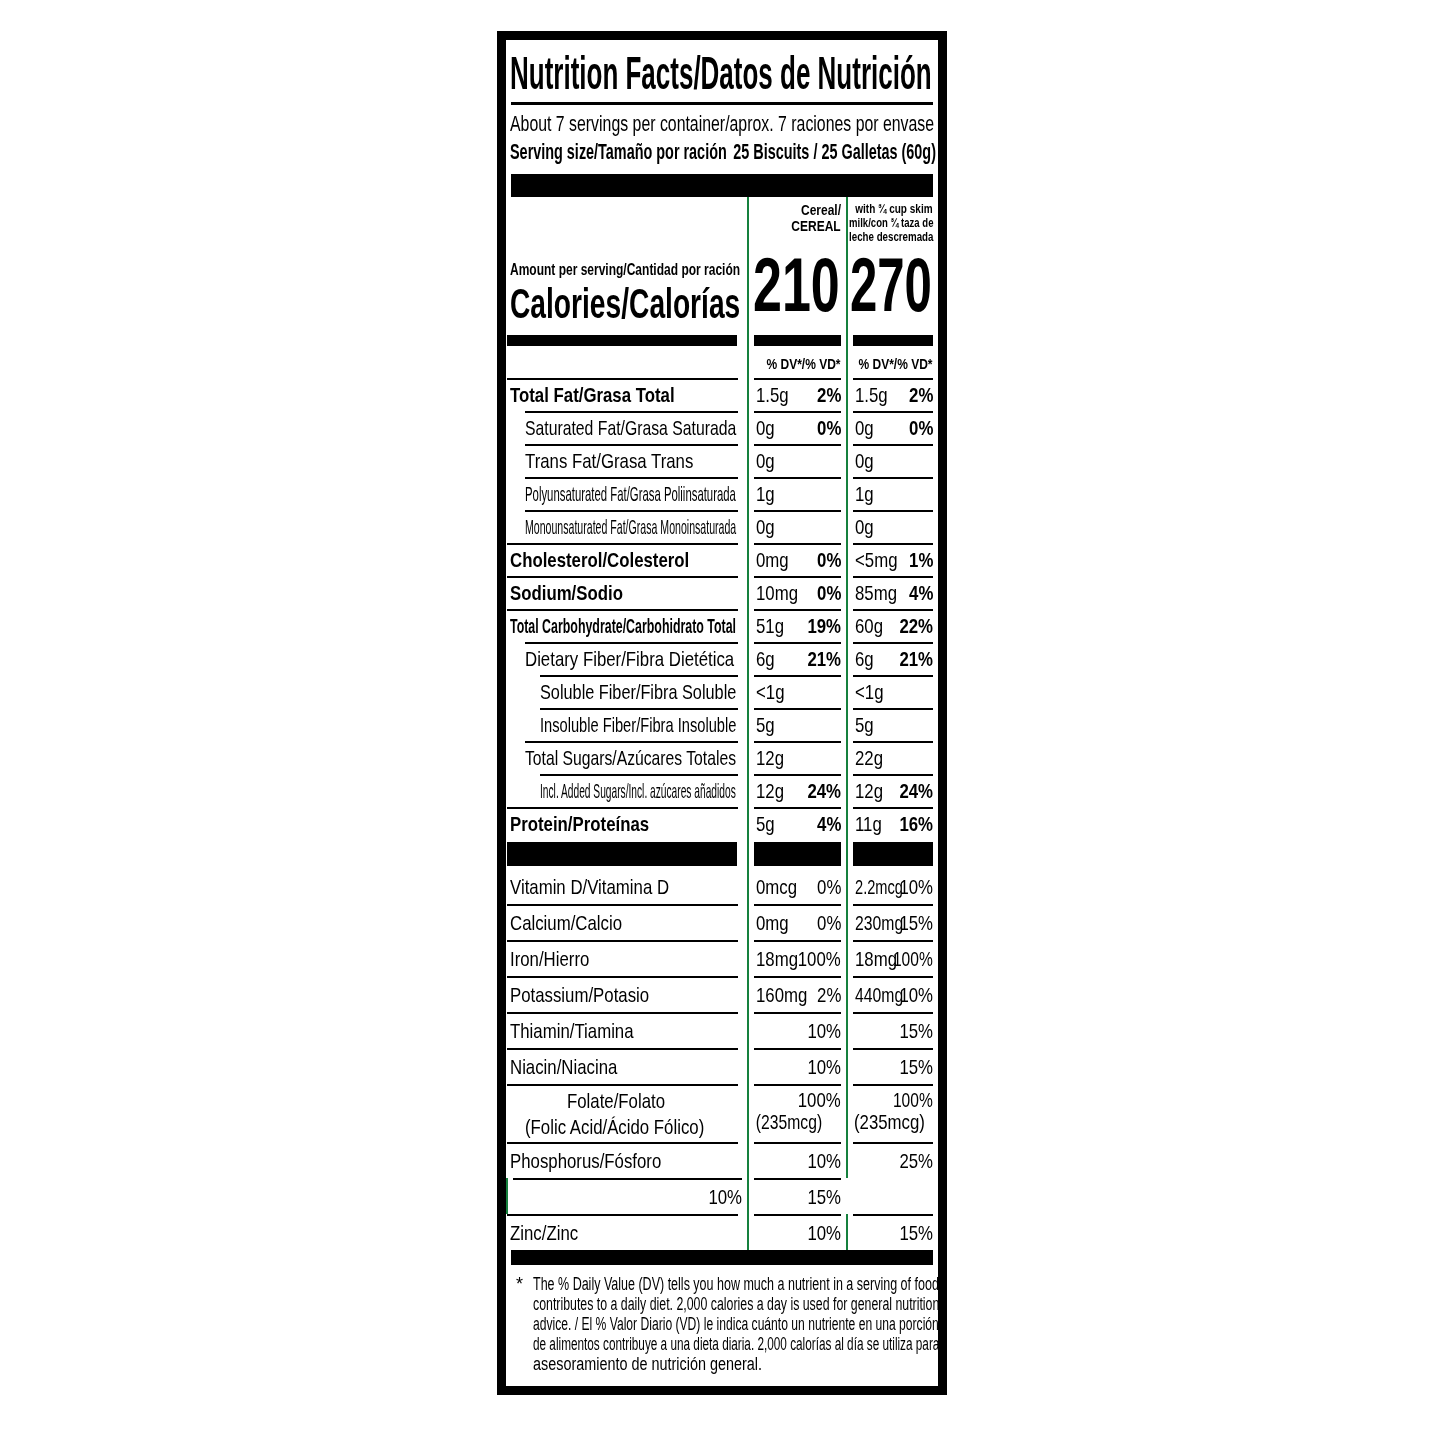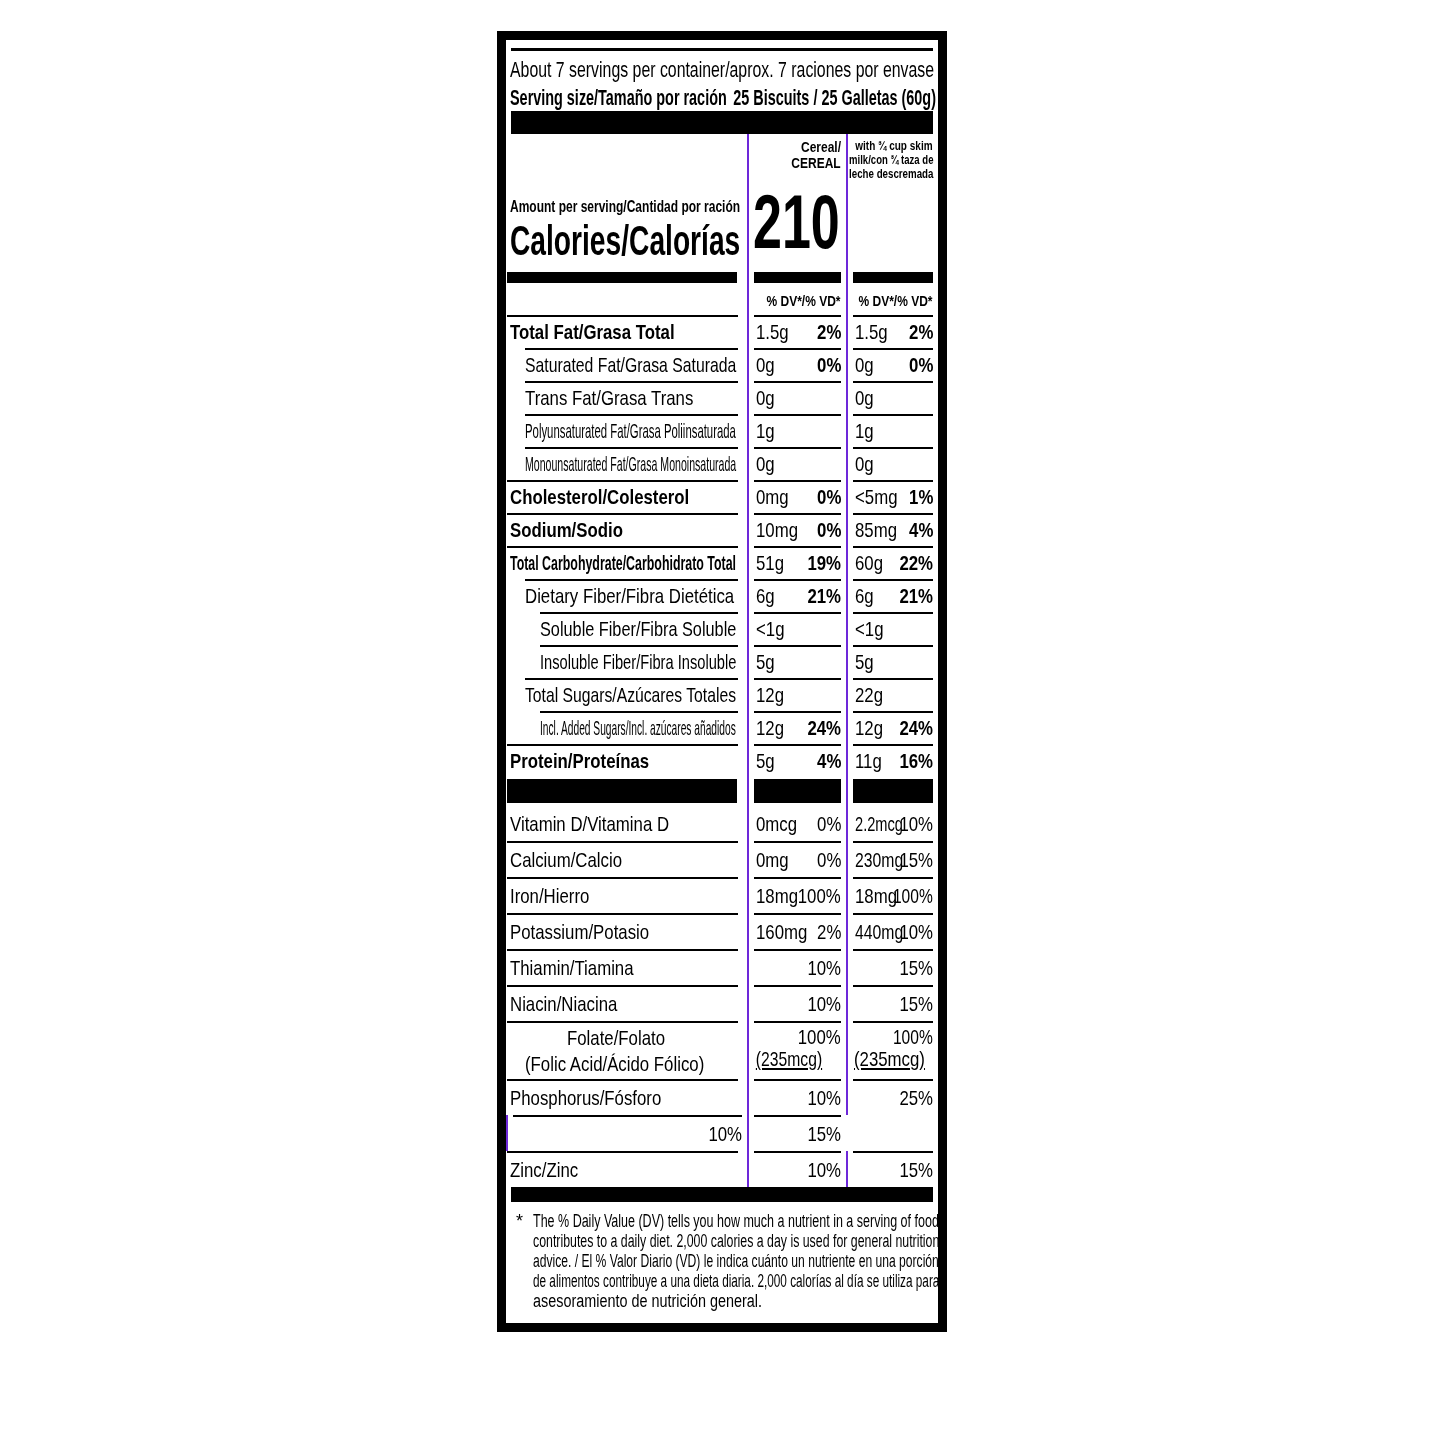--- a/index.html
+++ b/index.html
@@ -9,30 +9,30 @@
   
   .cx,.cxr{display:inline-block;white-space:nowrap;}
   .cx{transform-origin:left center;}
   .cxr{transform-origin:right center;}
   .b{font-weight:bold;}
   
   .hdr{padding:6px 4px 0 4px;}
   .title{font-size:47px;line-height:54px;}
   .title-rule{height:3px;background:#000;margin:2px 1px 0 1px;}
   .servings{font-size:22px;line-height:27px;margin-top:5px;}
-  .servsize{font-size:22px;line-height:27px;margin-top:1px;margin-bottom:0;}
+  .servsize{font-size:22px;line-height:27px;margin-top:1px;margin-bottom:9px;}
   .gap2{margin-left:10px;}
   
   .bar-full{height:23px;background:#000;margin:0 5px;}
   .bar-bottom{height:15px;background:#000;margin:0 5px;}
   
   .cols{}
   .row{display:grid;grid-template-columns:241px 99px 92px;}
   .cell{position:relative;box-sizing:border-box;overflow:visible;}
-  .c1,.c2{border-left:2px solid #6d28d9;text-decoration:underline;}
+  .c1,.c2{border-left:2px solid #15803d;}
   .hl{position:absolute;top:0;height:0;border-top:2px solid #000;left:1px;right:9px;}
   .c1 .hl,.c2 .hl{left:5px;right:5px;}
   
   .cal-row{height:136px;}
   .cal-row .c0{display:flex;flex-direction:column;justify-content:flex-end;padding-bottom:8px;}
   .aps{font-size:17px;margin-left:4px;margin-bottom:3px;}
   .calbig{font-size:42px;line-height:42px;margin-left:4px;}
   .colhead{position:absolute;top:5px;right:5px;text-align:right;}
   .colhead .ln{display:block;}
   .ch1 .ln{font-size:15px;line-height:16px;}
@@ -68,20 +68,23 @@
   .footlines{margin-left:15px;}
   .fline{font-size:18px;line-height:20px;}
 </style>
 </head>
 <body>
 
 <div class="page">
   <div class="nflabel">
 
     <div class="hdr">
+      <div class="title">
+        <span class="cx b" style="transform: scaleX(0.553);">Nutrition Facts/Datos de Nutrición</span>
+      </div>
       <div class="title-rule"></div>
       <div class="servings">
         <span class="cx" style="transform: scaleX(0.721);">About 7 servings per container/aprox. 7 raciones por envase</span>
       </div>
       <div class="servsize">
         <span class="cx" style="transform: scaleX(0.655);">
           <span class="b">Serving size/Tamaño por ración</span><span class="b gap2">25 Biscuits / 25 Galletas (60g)</span>
         </span>
       </div>
     </div>
@@ -107,20 +110,23 @@
           <div class="bignum">
             <span class="cxr b" style="transform: scaleX(0.685);">210</span>
           </div>
         </div>
         <div class="cell c2">
           <div class="colhead ch2" id="colhead-1">
               <span class="ln"><span class="cxr b" style="transform: scaleX(0.8);">with ¾ cup skim</span></span>
               <span class="ln"><span class="cxr b" style="transform: scaleX(0.764);">milk/con ¾ taza de</span></span>
               <span class="ln"><span class="cxr b" style="transform: scaleX(0.778);">leche descremada</span></span>
             </div>
+          <div class="bignum">
+            <span class="cxr b" style="transform: scaleX(0.646);">270</span>
+          </div>
         </div>
       </div>
 
       <div class="row sep-thin">
         <div class="cell c0">
             <div class="seg"></div>
           </div>
         <div class="cell c1">
             <div class="seg"></div>
           </div>

